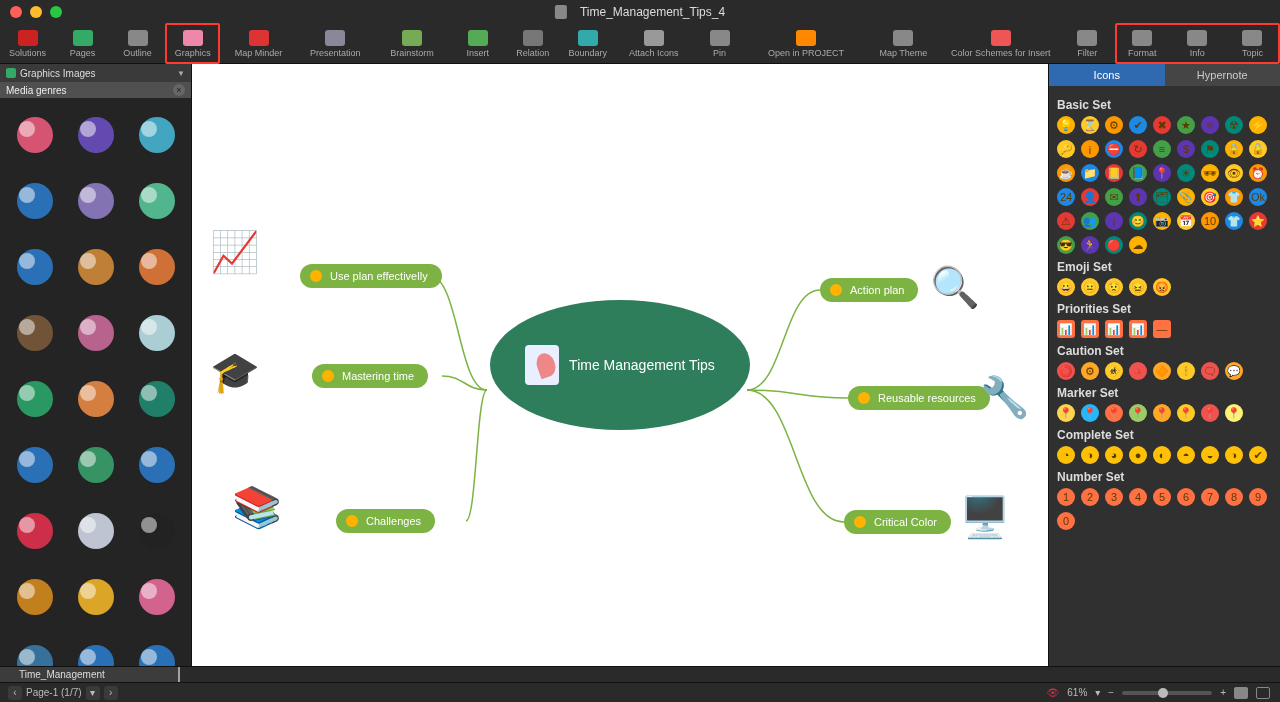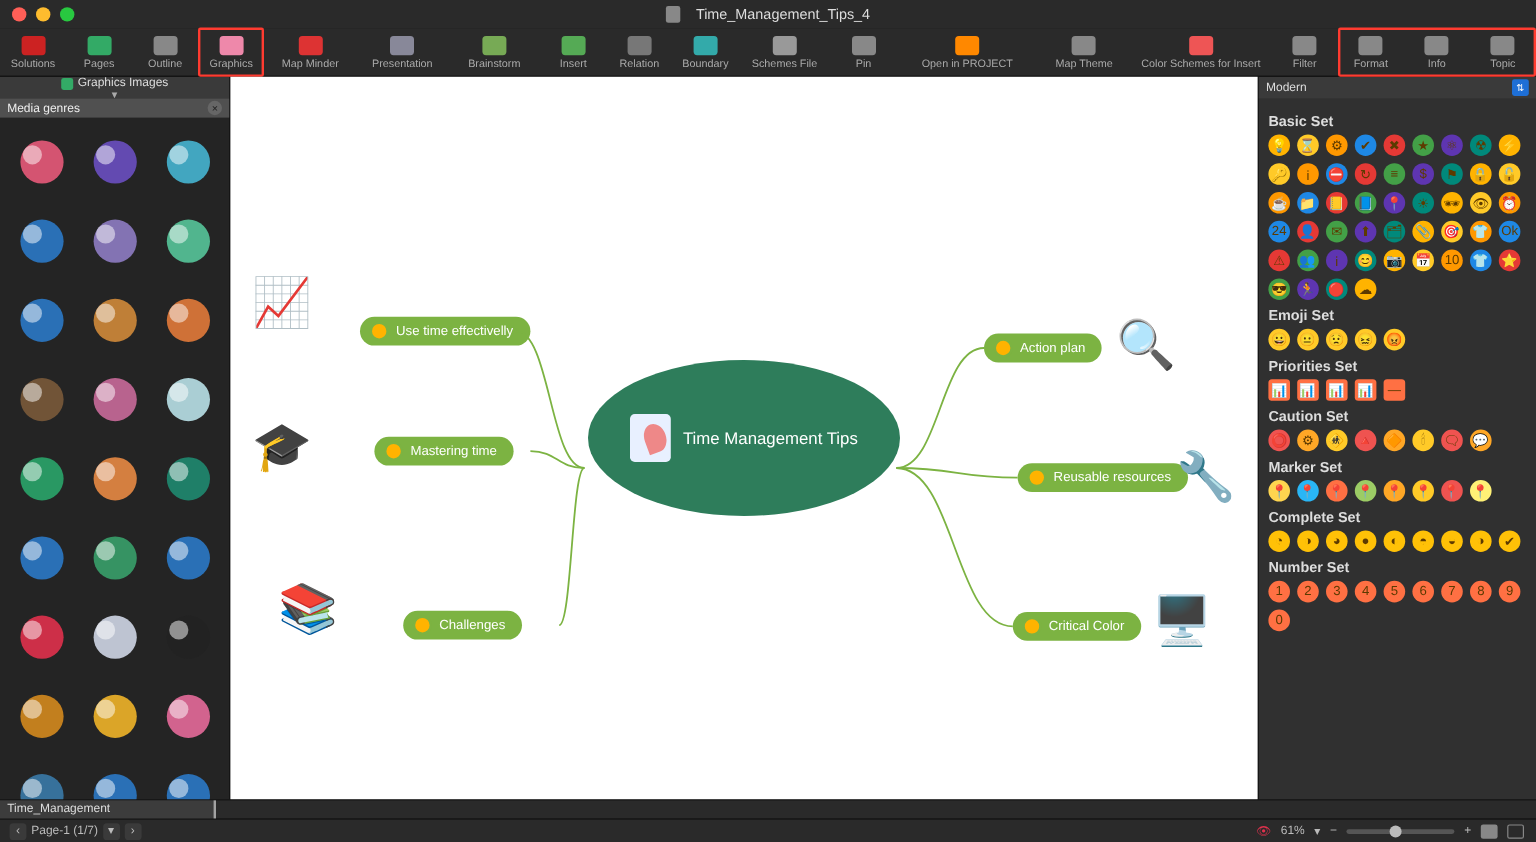--- a/index.html
+++ b/index.html
@@ -18,21 +18,21 @@
 .tool { width: 56px; display: flex; flex-direction: column; align-items: center; justify-content: center; gap: 2px; color: #aaa; font-size: 9px; cursor: pointer; position: relative; }
 .tool.wide { width: 78px; }
 .tool .ticon { width: 20px; height: 16px; border-radius: 3px; display: inline-block; }
 .flex-spacer { flex: 1; }
 .hl-red { border: 2px solid #ff3b30; border-radius: 2px; }
 .hl-tool { position: absolute; top: -1px; height: 41px; }
 
 
 .workspace { display: flex; height: calc(702px - 24px - 40px - 20px - 16px); }
 .left-panel { width: 192px; background: #242424; display: flex; flex-direction: column; border-right: 1px solid #111; }
-.panel-header { height: 18px; background: #3a3a3a; font-size: 10px; display: flex; align-items: center; padding: 0 6px; color: #ddd; justify-content: space-between; flex-direction: column; }
+.panel-header { height: 18px; background: #3a3a3a; font-size: 10px; display: flex; align-items: center; padding: 0 6px; color: #ddd; justify-content: space-between; }
 .panel-header .chev { font-size: 8px; color: #aaa; }
 .media-row { height: 16px; background: #505050; font-size: 10px; display: flex; align-items: center; padding: 0 6px; color: #eee; justify-content: space-between; }
 .media-row .close-x { width: 12px; height: 12px; border-radius: 50%; background: #666; color: #222; font-size: 9px; line-height: 12px; text-align: center; }
 .thumb-grid { flex: 1; overflow: hidden; display: grid; grid-template-columns: repeat(3, 1fr); grid-auto-rows: 58px; gap: 8px; padding: 8px; }
 .thumb { border-radius: 6px; display: flex; align-items: center; justify-content: center; }
 
 
 .canvas { flex: 1; background: #fff; position: relative; }
 .central { position: absolute; left: 50%; top: 50%; transform: translate(-50%, -50%); width: 260px; height: 130px; background: #2e7d5b; border-radius: 130px / 65px; display: flex; align-items: center; justify-content: center; gap: 10px; color: #fff; font-size: 14px; }
 .central .scroll-ic { width: 34px; height: 40px; background: #e8f0ff; border-radius: 4px; position: relative; }
@@ -51,21 +51,21 @@
 .rp-select { height: 18px; background: #3a3a3a; display: flex; align-items: center; padding: 0 6px; font-size: 10px; color: #ddd; justify-content: space-between; }
 .rp-select .sel-arrows { width: 14px; height: 14px; background: #1e6fd6; border-radius: 2px; display: flex; align-items: center; justify-content: center; color: #fff; font-size: 8px; }
 .rp-body { flex: 1; overflow: auto; padding: 6px 8px; }
 .set-title { font-weight: bold; color: #ddd; font-size: 12px; margin: 6px 0 4px; }
 .icon-row { display: flex; flex-wrap: wrap; gap: 6px; margin-bottom: 4px; }
 .ic { width: 18px; height: 18px; border-radius: 50%; display: inline-flex; align-items: center; justify-content: center; font-size: 11px; cursor: pointer; }
 .ic.sq { border-radius: 3px; }
 
 
 .doc-tabs { height: 16px; background: #2a2a2a; display: flex; align-items: stretch; font-size: 10px; border-top: 1px solid #111; }
-.doc-tab { padding: 0 6px; line-height: 16px; background: #3c3c3c; color: #ddd; min-width: 180px; border-right: 2px solid #a3a3a3; }
+.doc-tab { padding: 0 19px; line-height: 16px; background: #3c3c3c; color: #ddd; min-width: 180px; border-right: 2px solid #a3a3a3; }
 .status { height: 20px; background: #2a2a2a; border-top: 1px solid #111; display: flex; align-items: center; font-size: 10px; color: #bbb; }
 .status .page { display: flex; align-items: center; gap: 4px; padding: 0 8px; }
 .status .page .arrow { width: 14px; height: 14px; background: #3a3a3a; border-radius: 3px; text-align: center; line-height: 14px; }
 .status .spacer { flex: 1; }
 .status .zoom { display: flex; align-items: center; gap: 8px; padding-right: 10px; }
 .status .slider { width: 90px; height: 4px; background: #555; border-radius: 2px; position: relative; }
 .status .slider .knob { position: absolute; left: 40%; top: -3px; width: 10px; height: 10px; background: #bbb; border-radius: 50%; }
 .status .view-ic { width: 14px; height: 12px; display: inline-block; }
 </style>
 </head>
@@ -119,21 +119,21 @@
     <div class="tool">
       <span class="ticon" style="background: rgb(119, 119, 119);"></span>
       <span>Relation</span>
     </div>
     <div class="tool">
       <span class="ticon" style="background: rgb(51, 170, 170);"></span>
       <span>Boundary</span>
     </div>
     <div class="tool wide">
       <span class="ticon" style="background: rgb(153, 153, 153);"></span>
-      <span>Schemes File</span>
+      <span>Attach Icons</span>
     </div>
     <div class="tool">
       <span class="ticon" style="background: rgb(136, 136, 136);"></span>
       <span>Pin</span>
     </div>
     <div class="flex-spacer"></div>
     <div class="tool wide" style="width: 120px;">
       <span class="ticon" style="background: rgb(255, 136, 0);"></span>
       <span>Open in PROJECT</span>
     </div>
@@ -346,21 +346,21 @@
       </div>
   </div>
 
   <div class="canvas" id="canvas">
     <div class="central">
       <span class="scroll-ic"></span>
       <span>Time Management  Tips</span>
     </div>
   <div class="topic-pill" style="left: 108px; top: 200px;">
         <span class="dot"></span>
-        <span>Use time effectivelly</span>
+        <span>Use plan effectivelly</span>
       </div>
       <div class="float-ic" style="left: 18px; top: 165px;">📈</div>
       <svg class="connector" width="856" height="600" style="left: 0px; top: 0px;">
         <path d="M 295 326 C 266.5 326, 266.5 212, 238 212"></path>
       </svg>
       <div class="topic-pill" style="left: 120px; top: 300px;">
         <span class="dot"></span>
         <span>Mastering time</span>
       </div>
       <div class="float-ic" style="left: 18px; top: 285px;">🎓</div>
@@ -395,23 +395,23 @@
         <span class="dot"></span>
         <span>Critical Color</span>
       </div>
       <div class="float-ic" style="left: 768px; top: 430px;">🖥️</div>
       <svg class="connector" width="856" height="600" style="left: 0px; top: 0px;">
         <path d="M 555 326 C 603.5 326, 603.5 458, 652 458"></path>
       </svg>
     </div>
 
   <div class="right-panel">
-    <div class="rp-select">
-      <span>Modern</span>
-      <span class="sel-arrows">⇅</span>
+    <div class="rp-tabs">
+      <div class="rp-tab active">Icons</div>
+      <div class="rp-tab">Hypernote</div>
     </div>
     <div class="rp-body" id="rp-body">
         <div class="set-title">Basic Set</div>
         <div class="icon-row">
           <span class="ic" style="background: rgb(255, 179, 0); color: rgb(93, 58, 0);">💡</span>
           <span class="ic" style="background: rgb(255, 202, 40); color: rgb(93, 58, 0);">⌛</span>
           <span class="ic" style="background: rgb(255, 152, 0); color: rgb(93, 58, 0);">⚙</span>
           <span class="ic" style="background: rgb(30, 136, 229); color: rgb(93, 58, 0);">✔</span>
           <span class="ic" style="background: rgb(229, 57, 53); color: rgb(93, 58, 0);">✖</span>
           <span class="ic" style="background: rgb(67, 160, 71); color: rgb(93, 58, 0);">★</span>

